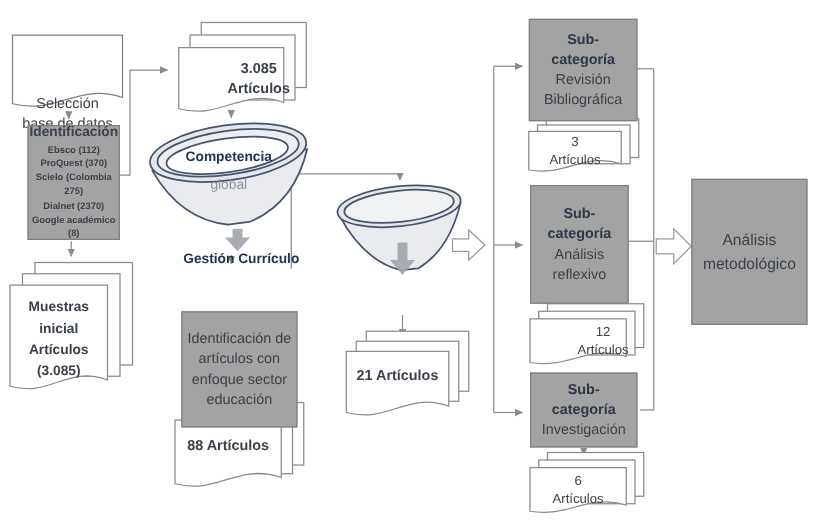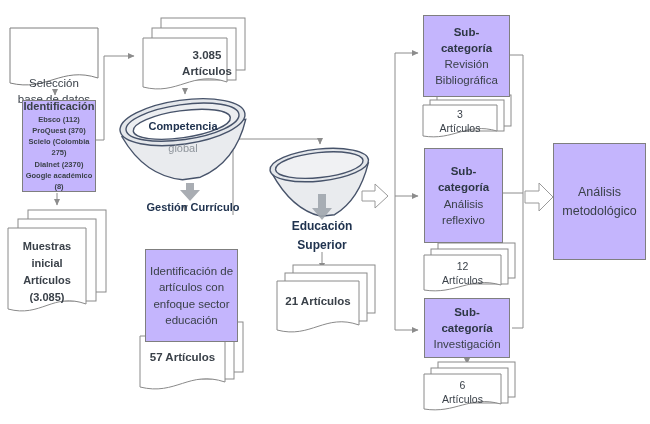--- a/index.html
+++ b/index.html
@@ -2,21 +2,21 @@
 <html><head>
 <meta charset="utf-8">
 <style>
   html,body{margin:0;padding:0;background:#fff;}
   #stage{
     position:relative;width:650px;height:424px;background:#ffffff;overflow:hidden;
     font-family:"Liberation Sans","DejaVu Sans",sans-serif;color:#3a4149;
   }
   #wires{position:absolute;left:0;top:0;width:650px;height:424px;}
   .box{
-    position:absolute;border:1px solid #7f7f7f;background:#c4b5fd;
+    position:absolute;border:1px solid #7f7f7f;background:#a3a3a3;
     display:flex;flex-direction:column;align-items:center;justify-content:center;
     text-align:center;box-sizing:border-box;
   }
   .lbl{
     position:absolute;display:flex;align-items:center;justify-content:center;
     text-align:center;box-sizing:border-box;
   }
   .pre{white-space:pre-line;}
   .b{font-weight:bold;}
   .navy{color:#20334f;}
@@ -149,43 +149,41 @@
   <div class="lbl pre doc-lbl" style="left:143px;top:44px;width:84px;height:38px;padding-left:44px;">3.085
 Artículos</div>
 
   <div class="lbl b navy" style="left:133px;top:119px;width:100px;height:14px;font-size:11px;">Competencia</div>
   <div class="lbl gray" style="left:133px;top:141px;width:100px;height:13px;font-size:11px;">global</div>
 
   <div class="lbl b navy" style="left:143px;top:200px;width:100px;height:13px;font-size:11px;">Gestión Currículo</div>
 
   <div class="box boxtxt" style="left:145px;top:215px;width:93px;height:93px;padding:2px;">Identificación de artículos con enfoque sector educación</div>
 
-  <div class="lbl doc-lbl" style="left:140px;top:348px;width:85px;height:18px;">57 Artículos</div>
+  <div class="lbl doc-lbl" style="left:140px;top:348px;width:85px;height:18px;">88 Artículos</div>
 
-  <div class="lbl pre b navy" style="left:272px;top:216px;width:100px;height:40px;font-size:12px;line-height:19px;">Educación
-Superior</div>
 
   <div class="lbl doc-lbl" style="left:277px;top:292px;width:82px;height:18px;">21 Artículos</div>
 
   <div class="box" style="left:423px;top:15px;width:87px;height:82px;">
     <div class="pre subtitle">Sub-
 categoría</div>
     <div class="pre subbody">Revisión
 Bibliográfica</div>
   </div>
   <div class="lbl pre doc-lbl-sm" style="left:423px;top:106px;width:74px;height:30px;">3
 Artículos</div>
 
   <div class="box" style="left:424px;top:148px;width:79px;height:95px;">
     <div class="pre subtitle">Sub-
 categoría</div>
     <div class="pre subbody">Análisis
 reflexivo</div>
   </div>
-  <div class="lbl pre doc-lbl-sm" style="left:424px;top:257px;width:77px;height:32px;">12
+  <div class="lbl pre doc-lbl-sm" style="left:444px;top:257px;width:77px;height:32px;">12
 Artículos</div>
 
   <div class="box" style="left:424px;top:298px;width:86px;height:60px;">
     <div class="pre subtitle">Sub-
 categoría</div>
     <div class="pre subbody">Investigación</div>
   </div>
   <div class="lbl pre doc-lbl-sm" style="left:424px;top:376px;width:77px;height:32px;">6
 Artículos</div>
 

